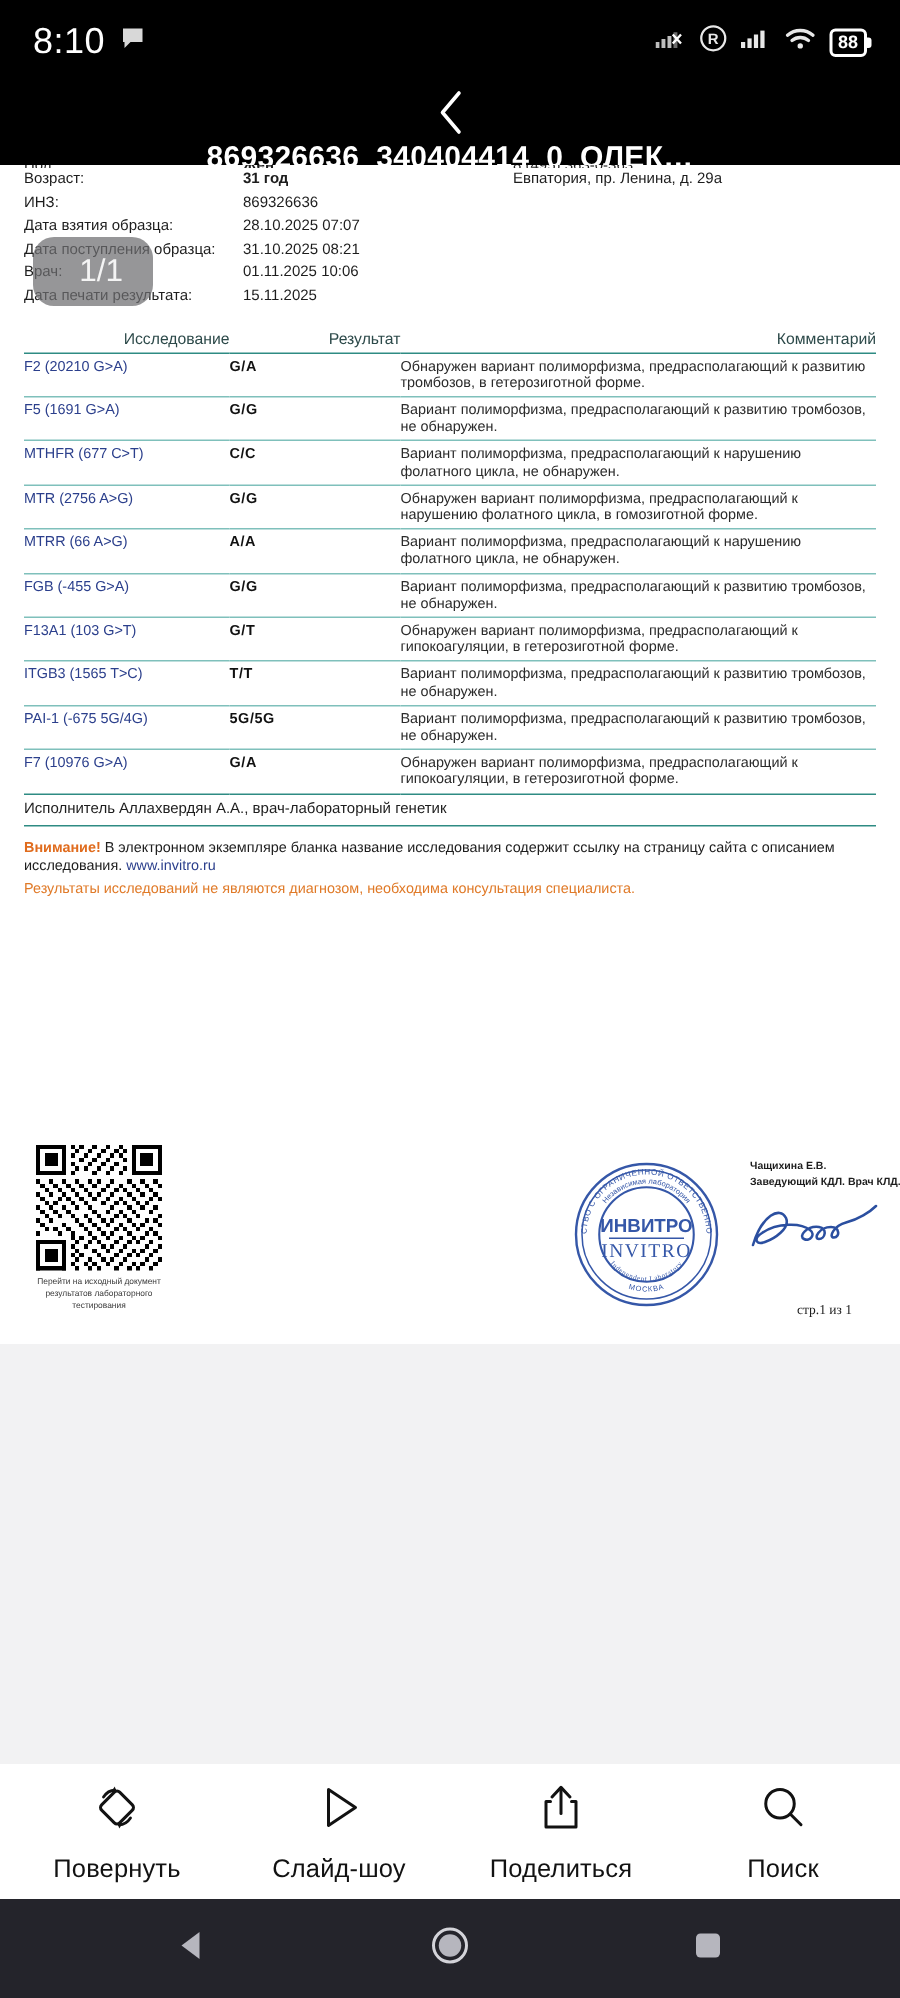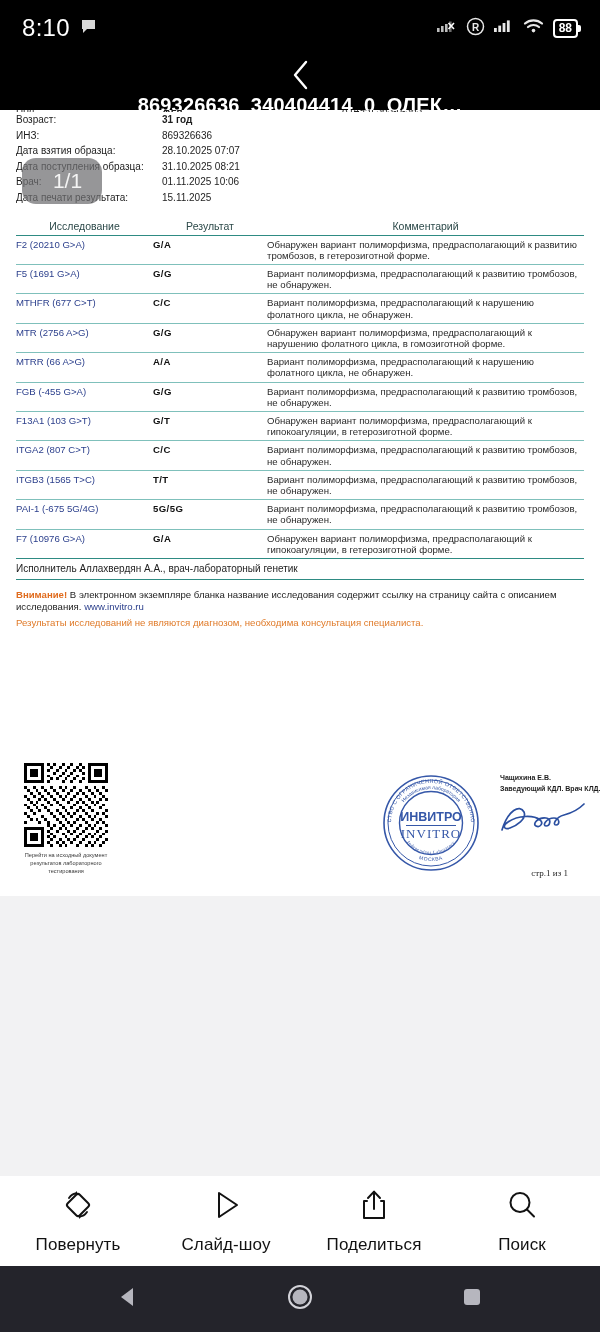--- a/index.html
+++ b/index.html
@@ -71,21 +71,21 @@
     position: absolute; left: 22px; top: 48px;
     width: 80px; height: 46px; border-radius: 14px;
     background: rgba(110,110,112,.72);
     color: #f4f4f4; font-size: 21px; font-weight: 400;
     display: flex; align-items: center; justify-content: center; padding-left: 11px;
   }
 
   
   .table { margin-top: 14px; width: 100%; border-collapse: collapse; }
   .table th {
-    text-align: center; font-weight: 400; font-size: 10.5px; color: #2d4a4a;
+    text-align: right; font-weight: 400; font-size: 10.5px; color: #2d4a4a;
     padding: 0 0 3px 0; border-bottom: 1.4px solid #2e8b83;
   }
   .table td {
     vertical-align: top; font-size: 9.6px; padding: 3px 0 3px 0;
     border-bottom: 1px solid #7fc0bb; line-height: 11.2px;
   }
   .col-test { width: 137px; }
   .col-res  { width: 114px; }
   .td-test { color: #2b3f8c; font-size: 10px; padding-top: 4px; }
   .td-res  { color: #111; font-weight: 700; font-size: 11px; padding-top: 4px; letter-spacing: .4px; }
@@ -232,20 +232,23 @@
           </div>
           <div class="info-row">
             <span class="info-lbl">Дата печати результата:</span>
             <span class="info-val">15.11.2025</span>
           </div>
         </div>
         <div class="info-right">
           <div class="info-row clip">
             <span class="info-val">8 (495) 363-0-363</span>
           </div>
+          <div class="info-row">
+            <span class="info-val">Евпатория, пр. Ленина, д. 29а</span>
+          </div>
         </div>
       </div>
 
       <table class="table">
         <thead>
           <tr>
             <th class="col-test">Исследование</th>
             <th class="col-res">Результат</th>
             <th>Комментарий</th>
           </tr>
@@ -278,25 +281,20 @@
           </tr>
           <tr>
             <td class="td-test">FGB (-455 G&gt;A)</td>
             <td class="td-res">G/G</td>
             <td class="td-com">Вариант полиморфизма, предрасполагающий к развитию тромбозов, не обнаружен.</td>
           </tr>
           <tr>
             <td class="td-test">F13A1 (103 G&gt;T)</td>
             <td class="td-res">G/T</td>
             <td class="td-com">Обнаружен вариант полиморфизма, предрасполагающий к гипокоагуляции, в гетерозиготной форме.</td>
-          </tr>
-          <tr>
-            <td class="td-test">ITGA2 (807 C&gt;T)</td>
-            <td class="td-res">C/C</td>
-            <td class="td-com">Вариант полиморфизма, предрасполагающий к развитию тромбозов, не обнаружен.</td>
           </tr>
           <tr>
             <td class="td-test">ITGB3 (1565 T&gt;C)</td>
             <td class="td-res">T/T</td>
             <td class="td-com">Вариант полиморфизма, предрасполагающий к развитию тромбозов, не обнаружен.</td>
           </tr>
           <tr>
             <td class="td-test">PAI-1 (-675 5G/4G)</td>
             <td class="td-res">5G/5G</td>
             <td class="td-com">Вариант полиморфизма, предрасполагающий к развитию тромбозов, не обнаружен.</td>

